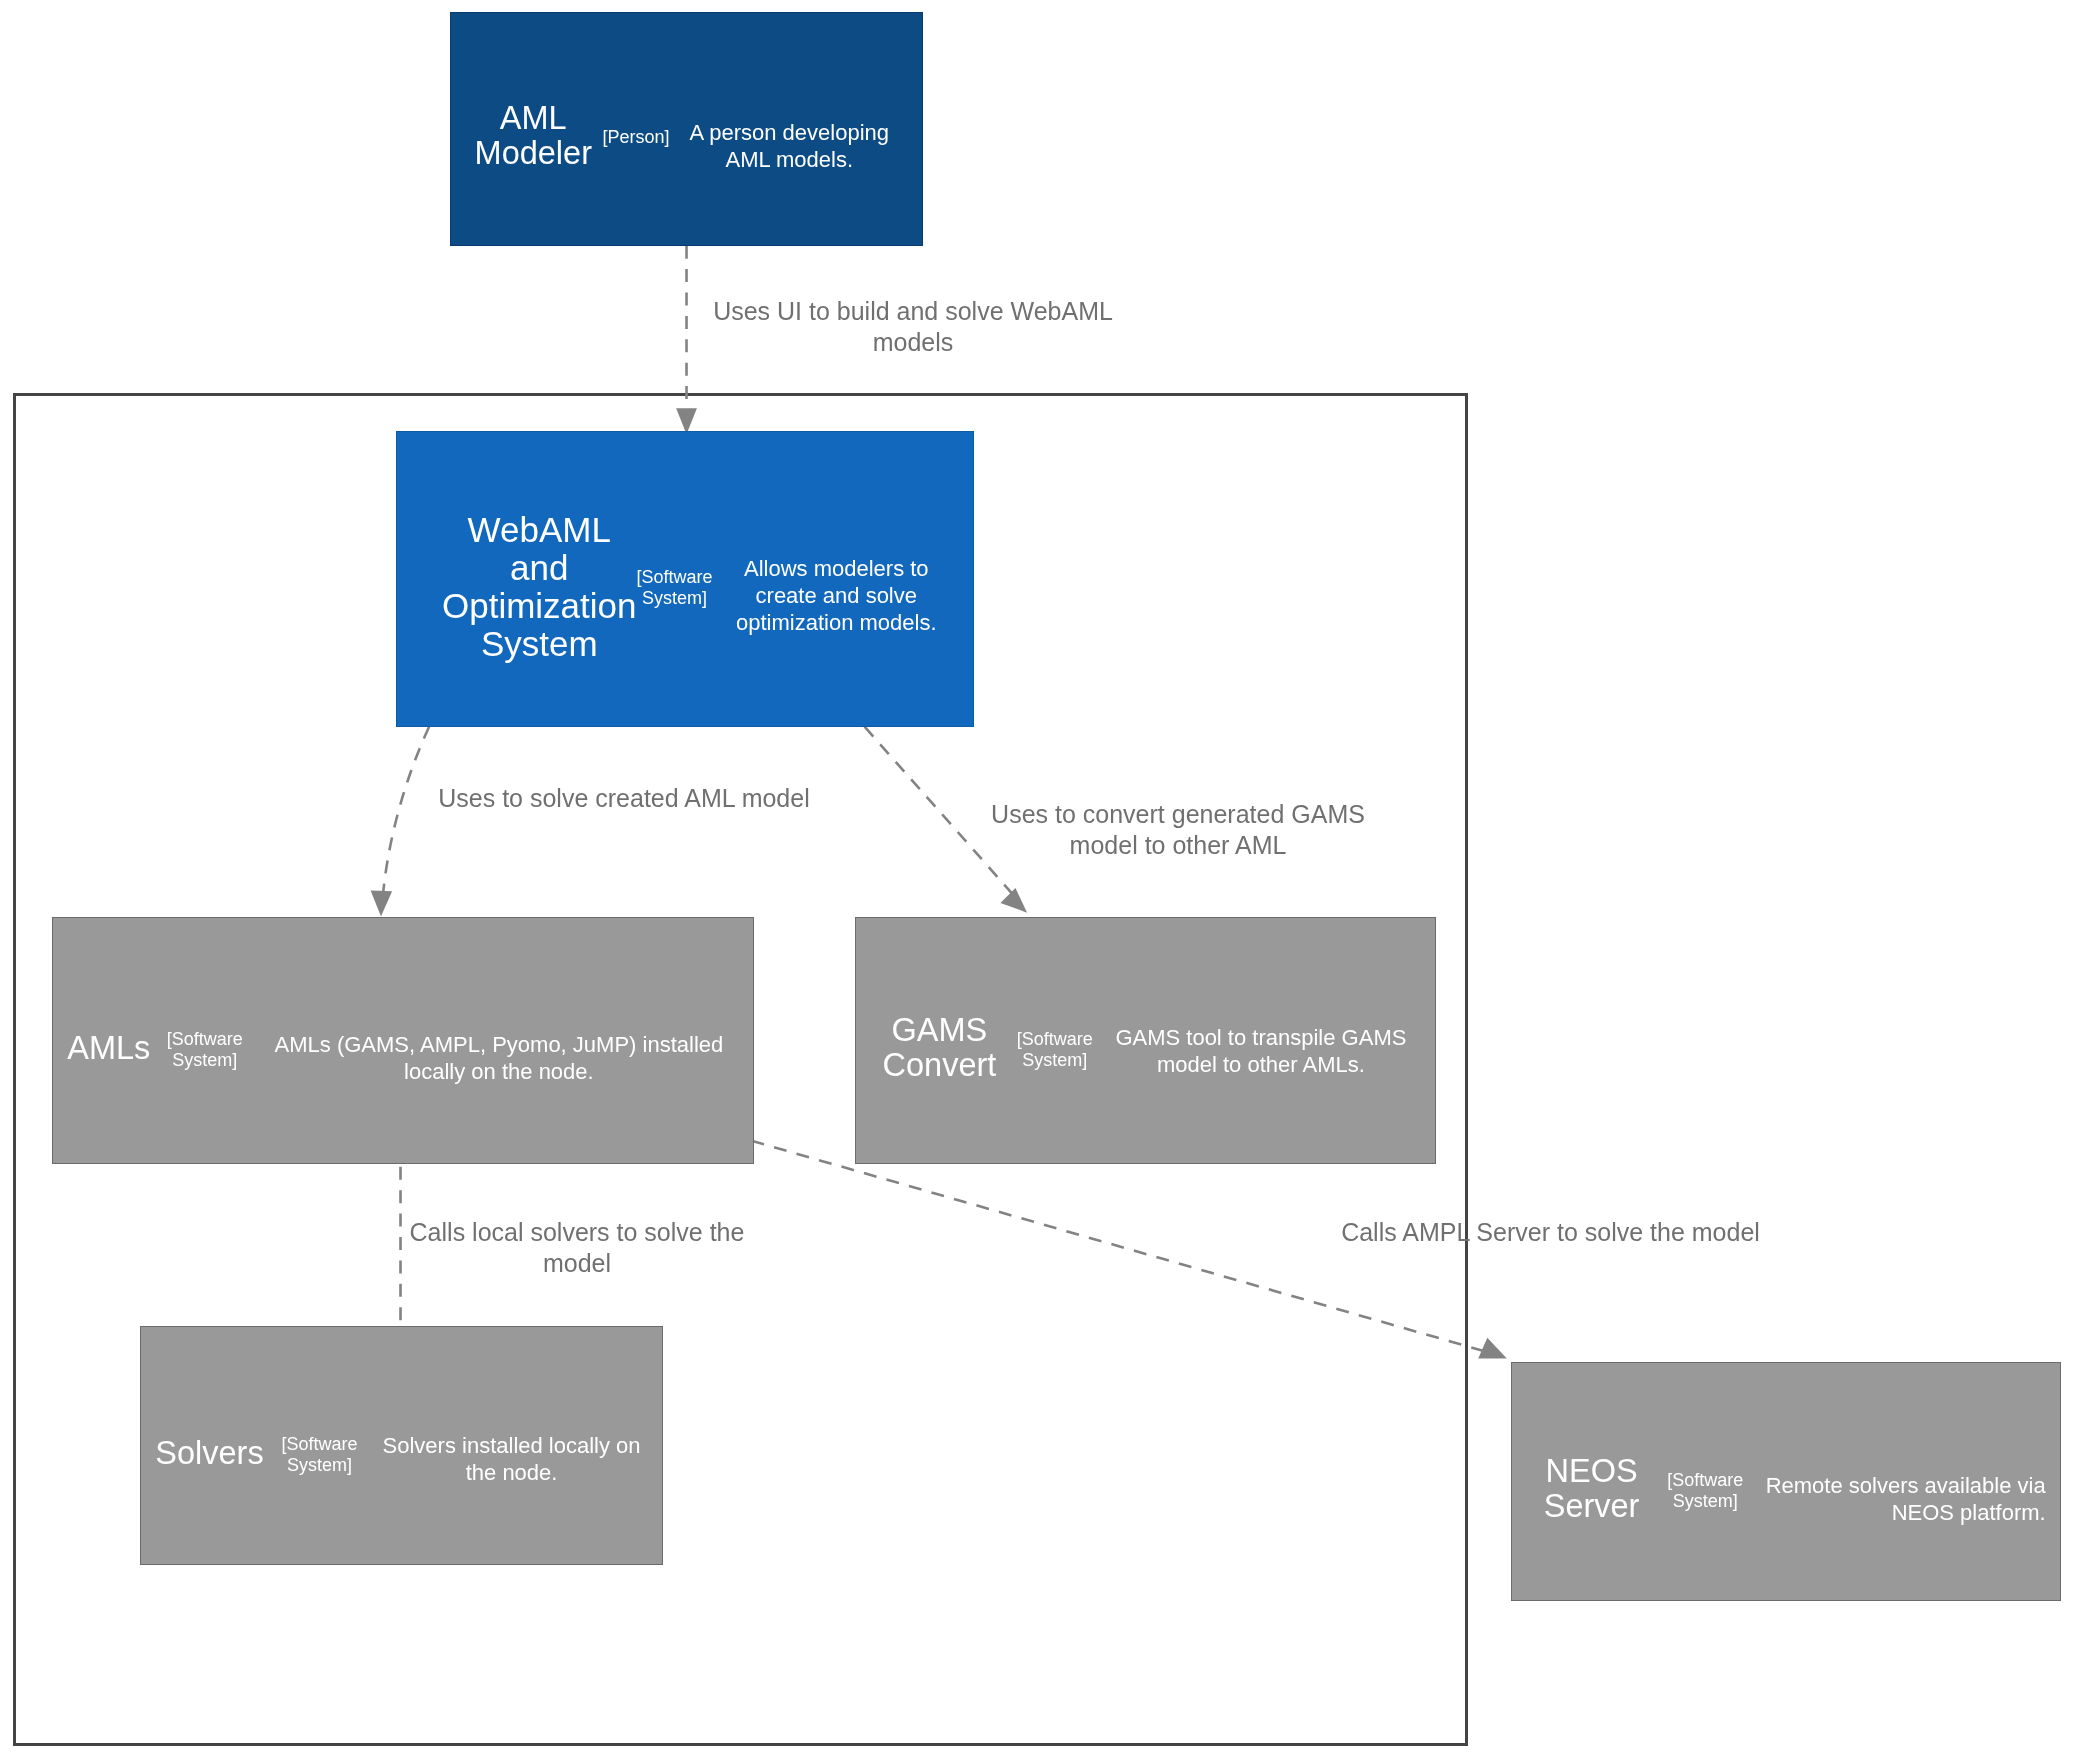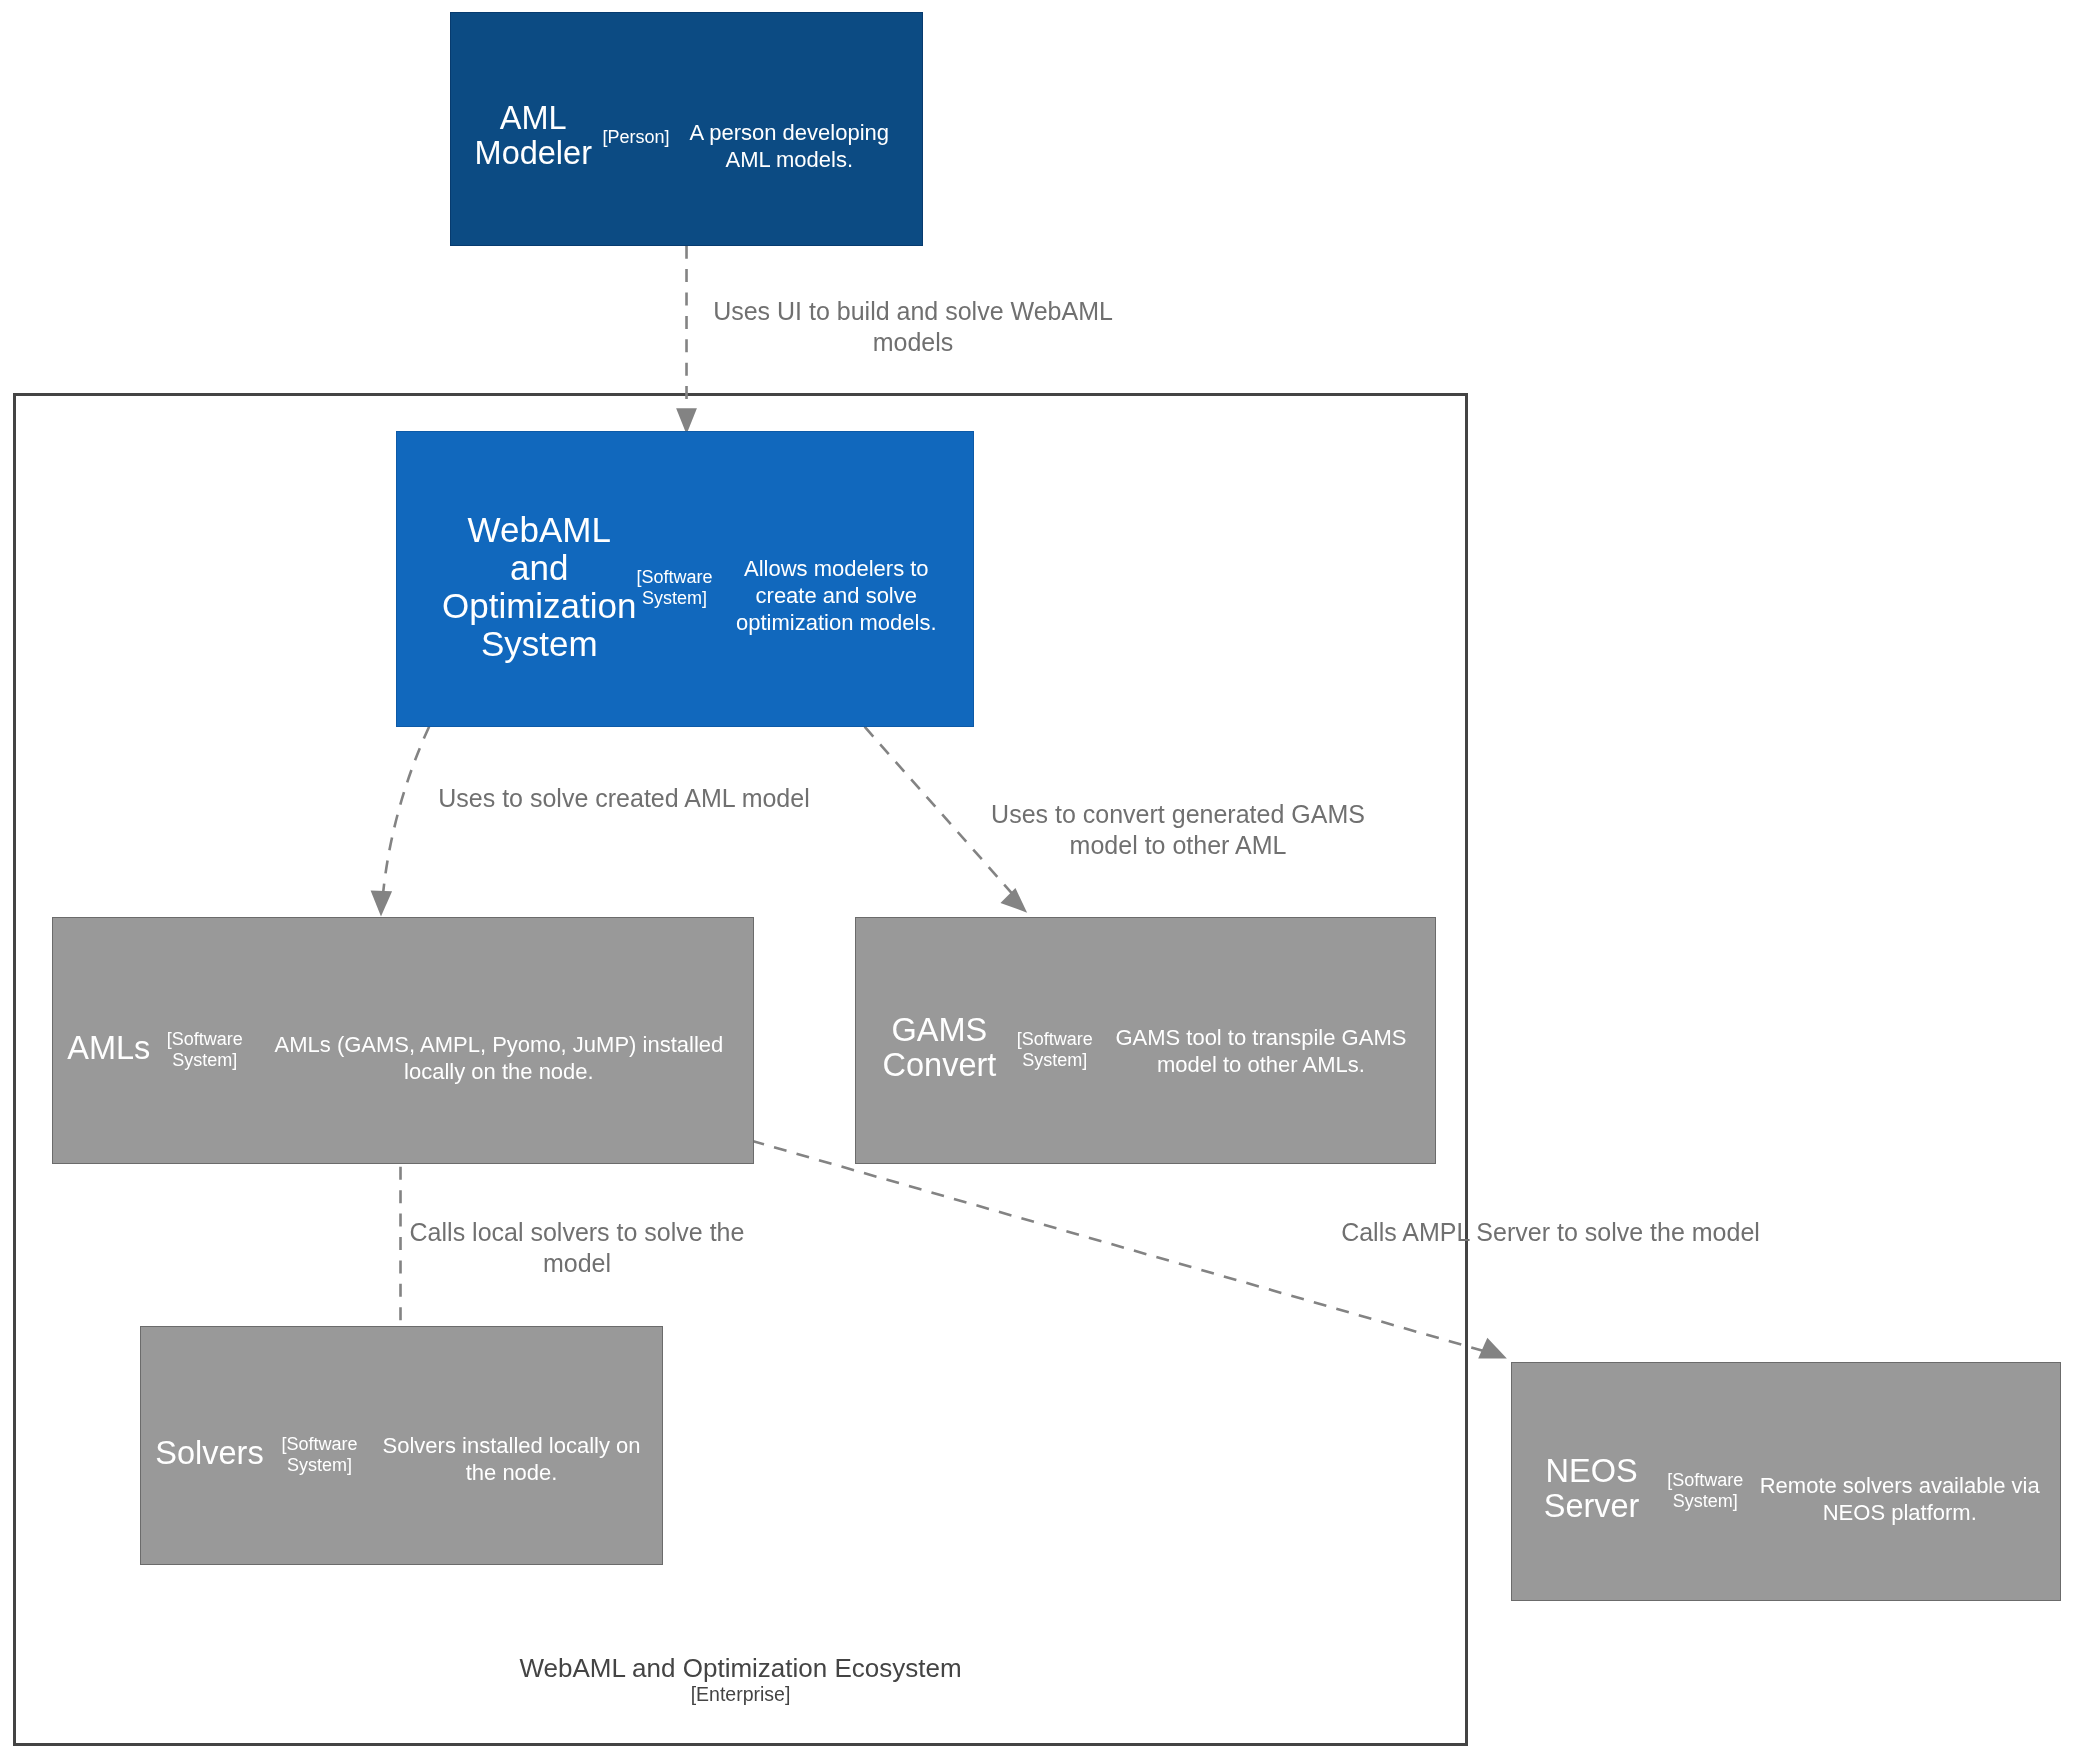--- a/index.html
+++ b/index.html
@@ -28,24 +28,20 @@
   .lnk{fill:none;stroke:#838383;stroke-width:4;stroke-dasharray:20 16;}
   .ahead{fill:#838383;}
 </style>
 </head>
 <body>
 
 <div id="canvas">
 
   <div class="boundary" style="left:13px;top:393px;width:1455px;height:1353px;"></div>
 
-  <div class="boundary-label" style="left:13px;top:1654px;width:1455px;">
-    <div class="b-title">WebAML and Optimization Ecosystem</div>
-    <div class="b-type">[Enterprise]</div>
-  </div>
 
   <svg class="links" viewBox="0 0 3195 2703" xmlns="http://www.w3.org/2000/svg">
 
     <g>
       <path class="lnk" d="M 1056 378 L 1056 645"></path>
       <polygon class="ahead" points="1056,668 1040,628 1072,628"></polygon>
     </g>
 
     <g>
       <path class="lnk" d="M 660 1118 C 620 1205 595 1300 588 1388"></path>
@@ -97,21 +93,21 @@
 
   <div class="box ext" style="left:140px;top:1326px;width:523px;height:239px;padding:15.6px 14.3px 0;">
     <div class="title">Solvers</div>
     <div class="tech">[Software System]</div>
     <div class="desc" style="margin-top:14px;max-width:448px;">Solvers installed locally on the node.</div>
   </div>
 
   <div class="box ext" style="left:1511px;top:1362px;width:550px;height:239px;padding:15.6px 14.3px 0;">
     <div class="title">NEOS Server</div>
     <div class="tech">[Software System]</div>
-    <div class="desc" style="margin-top:22px;max-width:494px;">Remote solvers available via NEOS platform.</div>
+    <div class="desc" style="margin-top:22px;max-width:494px;text-align:right;">Remote solvers available via NEOS platform.</div>
   </div>
 
   <div class="edge-label" style="left:692px;top:296px;width:442px;text-align:center;">Uses UI to build and solve WebAML models</div>
 
   <div class="edge-label" style="left:403px;top:783px;width:442px;">Uses to solve created AML model</div>
 
   <div class="edge-label" style="left:954px;top:783px;width:448px;margin-top:16px;">Uses to convert generated GAMS model to other AML</div>
 
   <div class="edge-label" style="left:395px;top:1217px;width:364px;">Calls local solvers to solve the model</div>
 

